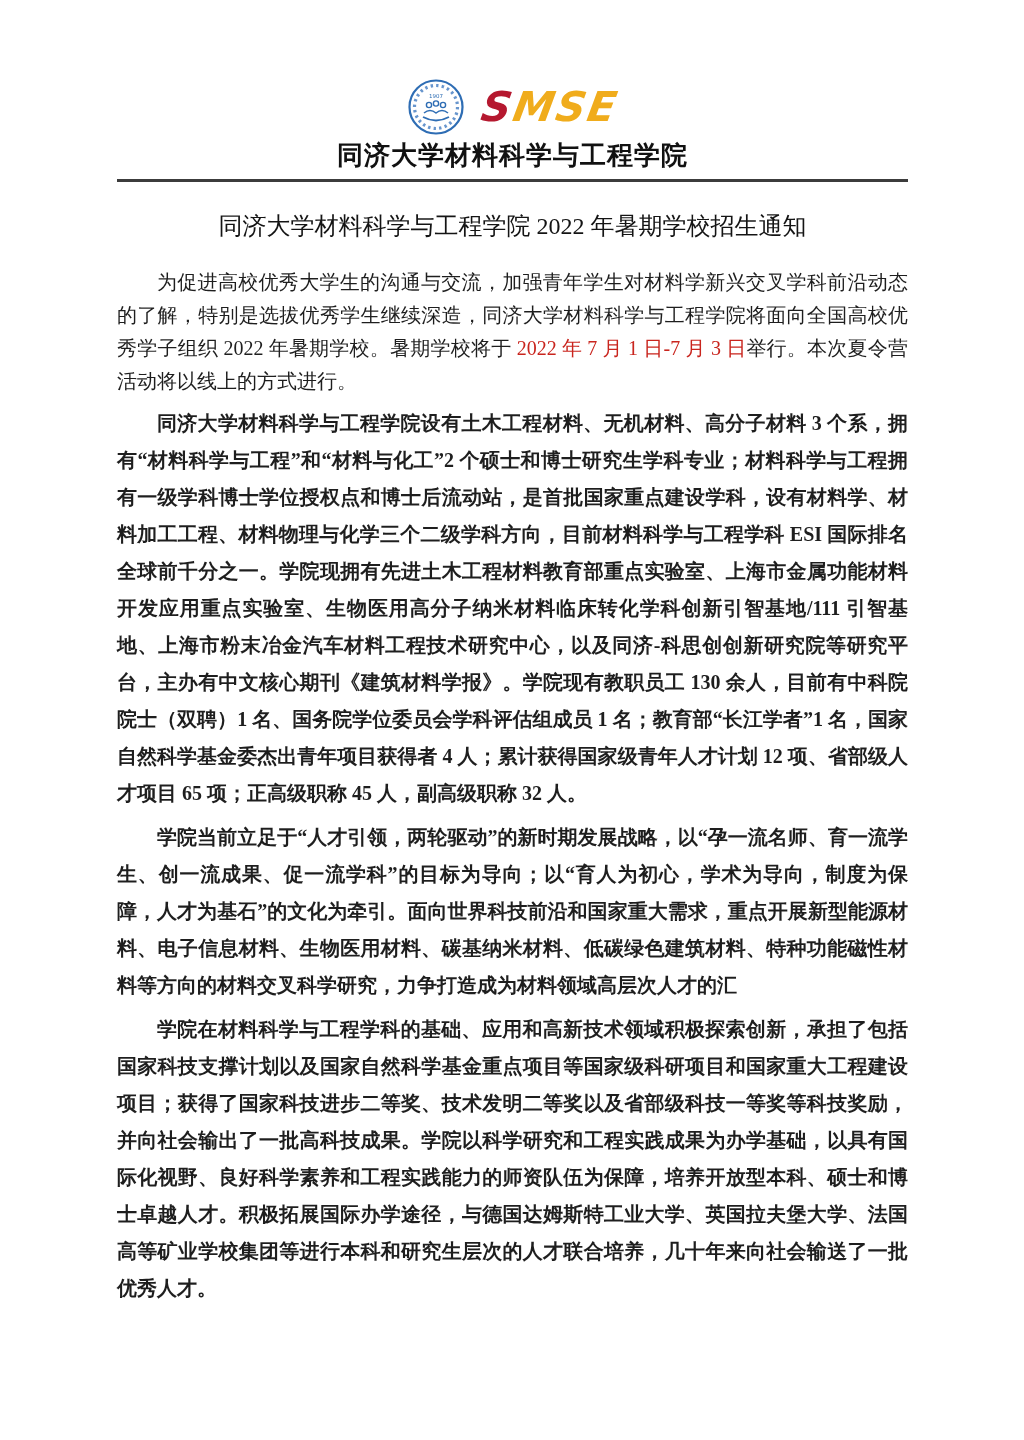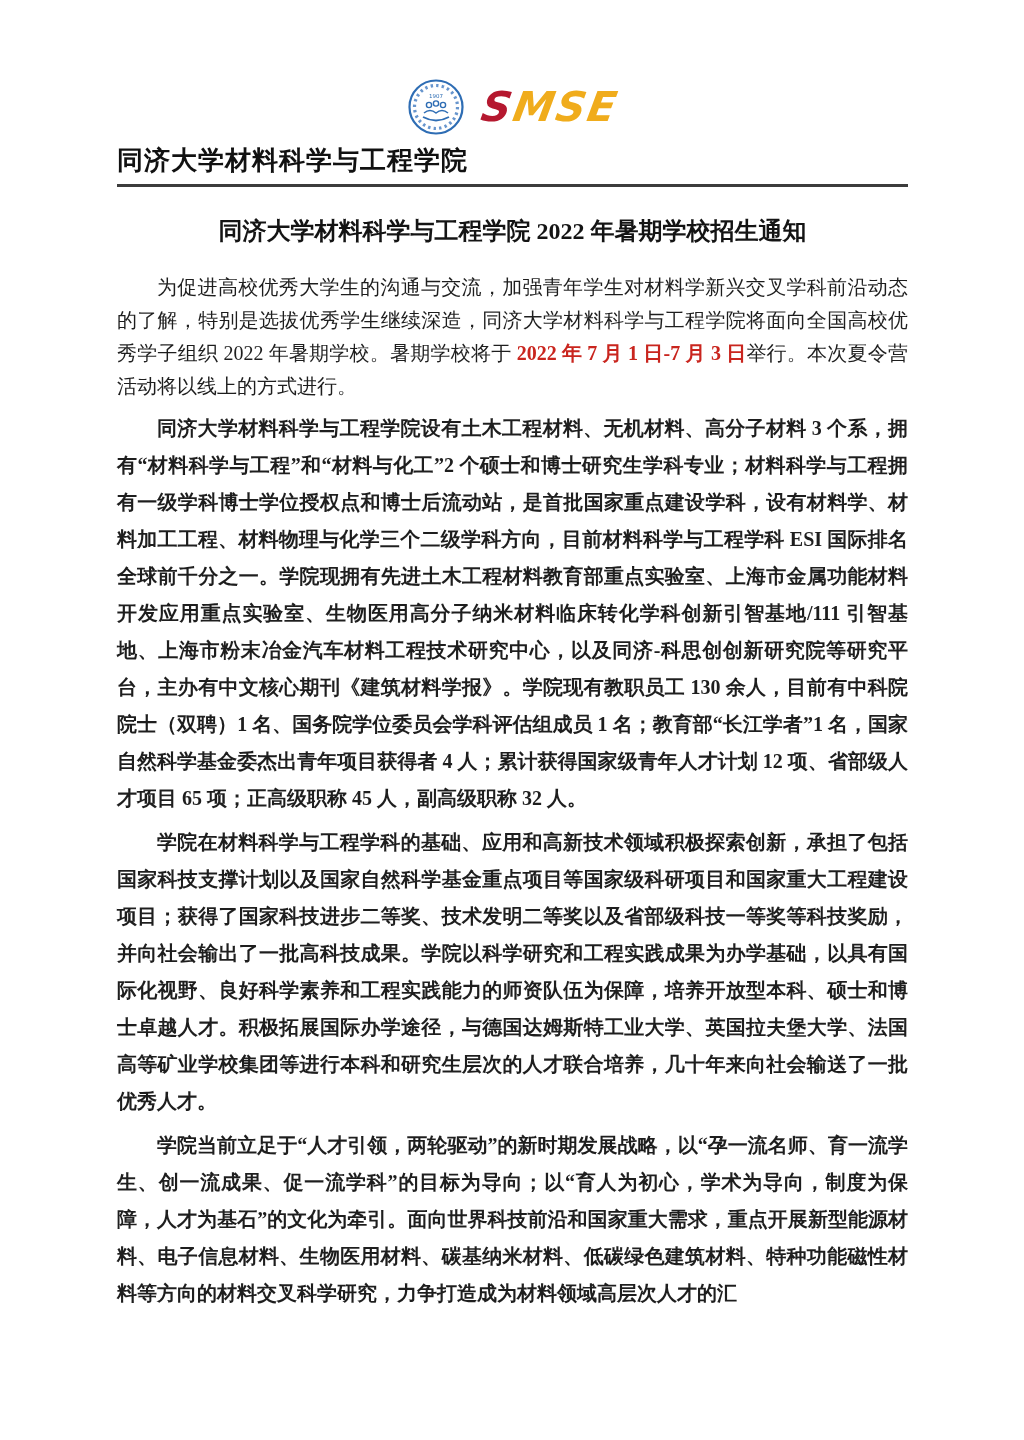--- a/index.html
+++ b/index.html
@@ -39,60 +39,60 @@
     font-family: "DejaVu Sans", sans-serif;
     font-weight: 900;
     font-style: italic;
     font-size: 41px;
     line-height: 1;
     letter-spacing: 2px;
     transform: skewX(-10deg);
     user-select: none;
   }
   .school-name {
-    margin-top: 5px;
+    text-align: center;
     font-family: "Liberation Sans", sans-serif;
     font-weight: 700;
     font-size: 26px;
     line-height: 34px;
     letter-spacing: 1px;
     color: #111111;
   }
   .header-rule {
     border: none;
     border-top: 3px solid #3c3c3c;
     margin: 7px 0 0 0;
   }
   
   .doc-title {
     margin: 27px 0 0 0;
     text-align: center;
     font-size: 24px;
     line-height: 34px;
-    font-weight: 700;
+    font-weight: 400;
     color: #141414;
   }
   .para {
     margin: 0 0 7px 0;
     font-size: 20px;
     text-align: justify;
     text-justify: inter-ideograph;
     text-indent: 2em;
     color: #1e1e1e;
   }
   .para.first {
     margin-top: 23px;
     line-height: 33px;
   }
   .para.std {
     line-height: 37px;
     font-weight: bold;
   }
   .highlight {
-    font-weight: 700;
+    font-weight: 400;
   }
 </style>
 </head>
 <body>
 
 <div class="page">
 
   <header>
     <div class="logo-row">
       <svg class="seal" viewBox="0 0 56 56" aria-hidden="true">
@@ -113,18 +113,18 @@
     <hr class="header-rule">
   </header>
 
   <main>
     <h1 class="doc-title">同济大学材料科学与工程学院 2022 年暑期学校招生通知</h1>
 
     <p class="para first"><span>为促进高校优秀大学生的沟通与交流，加强青年学生对材料学新兴交叉学科前沿动态的了解，特别是选拔优秀学生继续深造，同济大学材料科学与工程学院将面向全国高校优秀学子组织 2022 年暑期学校。暑期学校将于 </span><span class="highlight" style="color: rgb(201, 37, 30);">2022 年 7 月 1 日-7 月 3 日</span><span>举行。本次夏令营活动将以线上的方式进行。</span></p>
 
     <p class="para std">同济大学材料科学与工程学院设有土木工程材料、无机材料、高分子材料 3 个系，拥有“材料科学与工程”和“材料与化工”2 个硕士和博士研究生学科专业；材料科学与工程拥有一级学科博士学位授权点和博士后流动站，是首批国家重点建设学科，设有材料学、材料加工工程、材料物理与化学三个二级学科方向，目前材料科学与工程学科 ESI 国际排名全球前千分之一。学院现拥有先进土木工程材料教育部重点实验室、上海市金属功能材料开发应用重点实验室、生物医用高分子纳米材料临床转化学科创新引智基地/111 引智基地、上海市粉末冶金汽车材料工程技术研究中心，以及同济-科思创创新研究院等研究平台，主办有中文核心期刊《建筑材料学报》。学院现有教职员工 130 余人，目前有中科院院士（双聘）1 名、国务院学位委员会学科评估组成员 1 名；教育部“长江学者”1 名，国家自然科学基金委杰出青年项目获得者 4 人；累计获得国家级青年人才计划 12 项、省部级人才项目 65 项；正高级职称 45 人，副高级职称 32 人。</p>
 
+    <p class="para std">学院当前立足于“人才引领，两轮驱动”的新时期发展战略，以“孕一流名师、育一流学生、创一流成果、促一流学科”的目标为导向；以“育人为初心，学术为导向，制度为保障，人才为基石”的文化为牵引。面向世界科技前沿和国家重大需求，重点开展新型能源材料、电子信息材料、生物医用材料、碳基纳米材料、低碳绿色建筑材料、特种功能磁性材料等方向的材料交叉科学研究，力争打造成为材料领域高层次人才的汇</p>
+
     <p class="para std">学院在材料科学与工程学科的基础、应用和高新技术领域积极探索创新，承担了包括国家科技支撑计划以及国家自然科学基金重点项目等国家级科研项目和国家重大工程建设项目；获得了国家科技进步二等奖、技术发明二等奖以及省部级科技一等奖等科技奖励，并向社会输出了一批高科技成果。学院以科学研究和工程实践成果为办学基础，以具有国际化视野、良好科学素养和工程实践能力的师资队伍为保障，培养开放型本科、硕士和博士卓越人才。积极拓展国际办学途径，与德国达姆斯特工业大学、英国拉夫堡大学、法国高等矿业学校集团等进行本科和研究生层次的人才联合培养，几十年来向社会输送了一批优秀人才。</p>
-
-    <p class="para std">学院当前立足于“人才引领，两轮驱动”的新时期发展战略，以“孕一流名师、育一流学生、创一流成果、促一流学科”的目标为导向；以“育人为初心，学术为导向，制度为保障，人才为基石”的文化为牵引。面向世界科技前沿和国家重大需求，重点开展新型能源材料、电子信息材料、生物医用材料、碳基纳米材料、低碳绿色建筑材料、特种功能磁性材料等方向的材料交叉科学研究，力争打造成为材料领域高层次人才的汇</p>
   </main>
 
 </div>
 
 </body></html>

